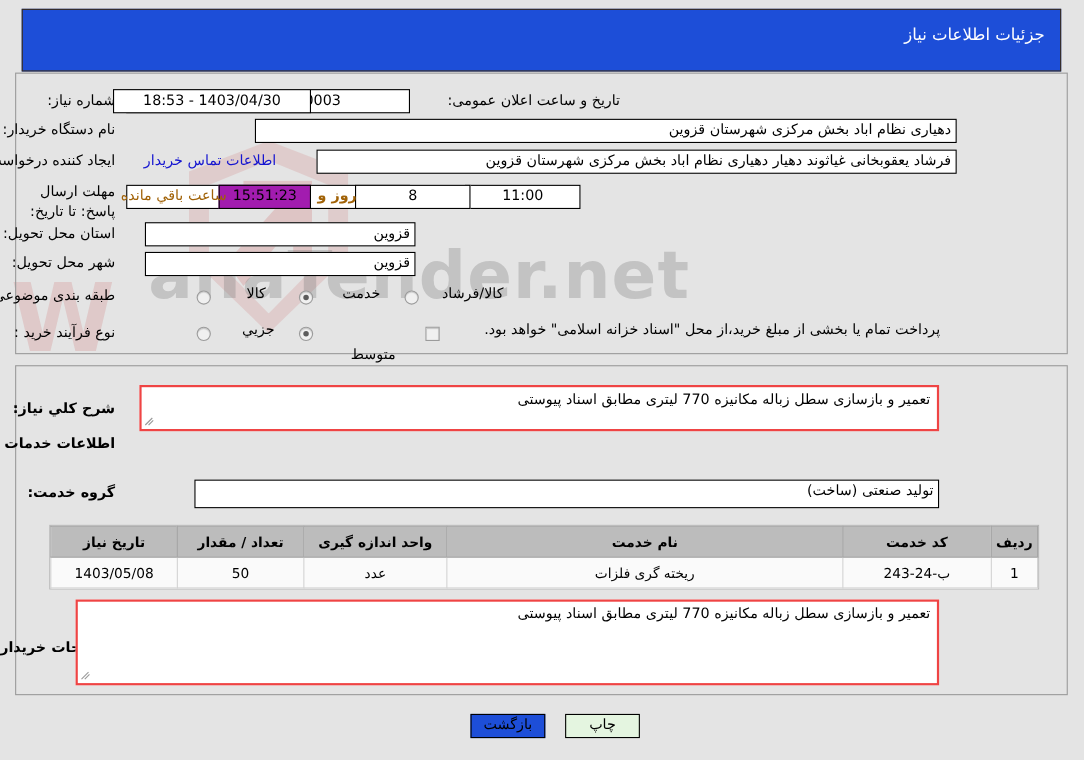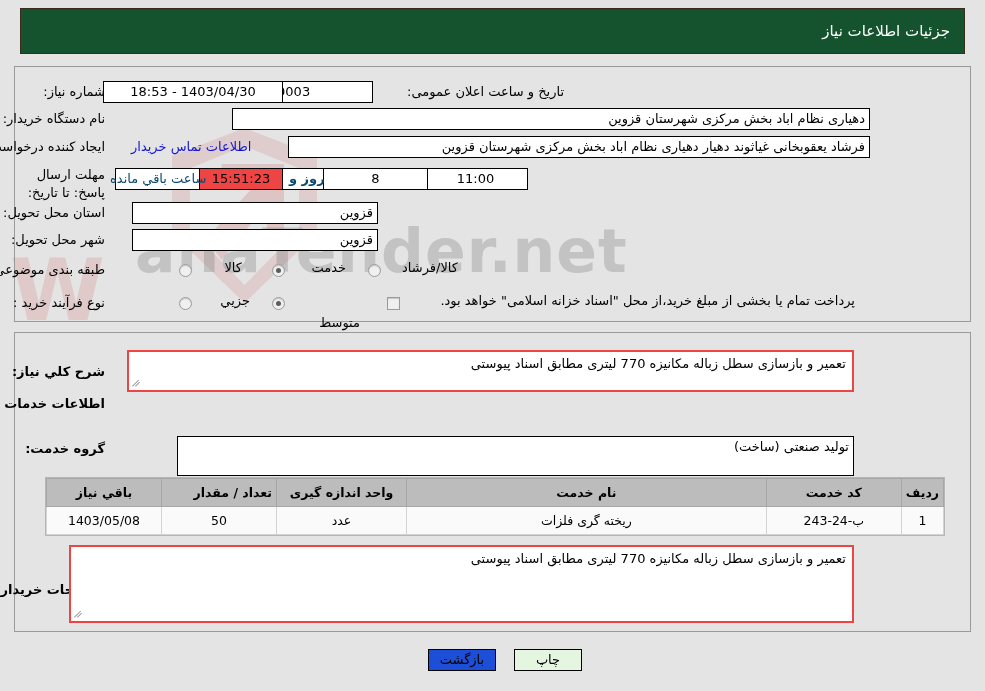--- a/index.html
+++ b/index.html
@@ -65,22 +65,22 @@
     font-size: 86px;
     color: rgba(214,160,160,0.40);
     font-weight: bold;
     direction: ltr;
   }
 
   
   #banner {
     position: absolute;
     left: 20px; top: 8px;
-    width: 945px; height: 46px;
-    background: #14532d;
+    width: 945px; height: 57px;
+    background: #1d4ed8;
     border: 1px solid #3a2c1a;
     z-index: 3;
   }
   #banner .title {
     position: absolute;
     right: 14px; top: 13px;
     color: #ffffff;
     font-size: 15px;
     white-space: nowrap;
   }
@@ -112,33 +112,33 @@
     font-size: 13px;
     color: #000;
     padding: 1px 4px 0 4px;
     line-height: 18px;
     white-space: nowrap;
     overflow: hidden;
     z-index: 4;
     text-align: center;
   }
   .fld.rt { text-align: right; }
-  .fld.cream { background: #ef4444; }
+  .fld.cream { background: #a21caf; }
   .link {
     position: absolute;
     font-size: 13px;
     color: #1515d0;
     white-space: nowrap;
     cursor: pointer;
     z-index: 5;
   }
   .plain {
     position: absolute;
     font-size: 13px;
-    color: #0c4a6e;
+    color: #a16207;
     white-space: nowrap;
     z-index: 4;
   }
 
   
   .radio {
     position: absolute;
     width: 13px; height: 13px;
     border-radius: 50%;
     background: #f0f0f0;
@@ -320,32 +320,32 @@
     <span>تعمیر و بازسازی سطل زباله مکانیزه 770 لیتری مطابق اسناد پیوستی</span>
     <span class="grip">
         <i class="g1"></i>
         <i class="g2"></i>
       </span>
   </div>
 
   <div class="lbl bold" style="right:880px; top:396px;">اطلاعات خدمات مورد نیاز</div>
 
   <div class="lbl bold" style="right:880px; top:441px;">گروه خدمت:</div>
-  <div class="fld rt" style="left:177px; top:436px; width:677px; height:40px;">تولید صنعتی (ساخت)</div>
+  <div class="fld rt" style="left:177px; top:436px; width:677px; height:26px;">تولید صنعتی (ساخت)</div>
 
   <div id="tbl-wrap">
     <table class="grid">
       <thead>
         <tr>
           <th style="width:40px;">ردیف</th>
           <th style="width:135px;">کد خدمت</th>
           <th>نام خدمت</th>
           <th style="width:130px;">واحد اندازه گیری</th>
-          <th style="width:115px;text-align:right;">تعداد / مقدار</th>
-          <th style="width:115px;">باقي نیاز</th>
+          <th style="width:115px;">تعداد / مقدار</th>
+          <th style="width:115px;">تاریخ نیاز</th>
         </tr>
       </thead>
       <tbody>
         <tr>
           <td>1</td>
           <td>ب-24-243</td>
           <td>ریخته گری فلزات</td>
           <td>عدد</td>
           <td>50</td>
           <td>1403/05/08</td>

